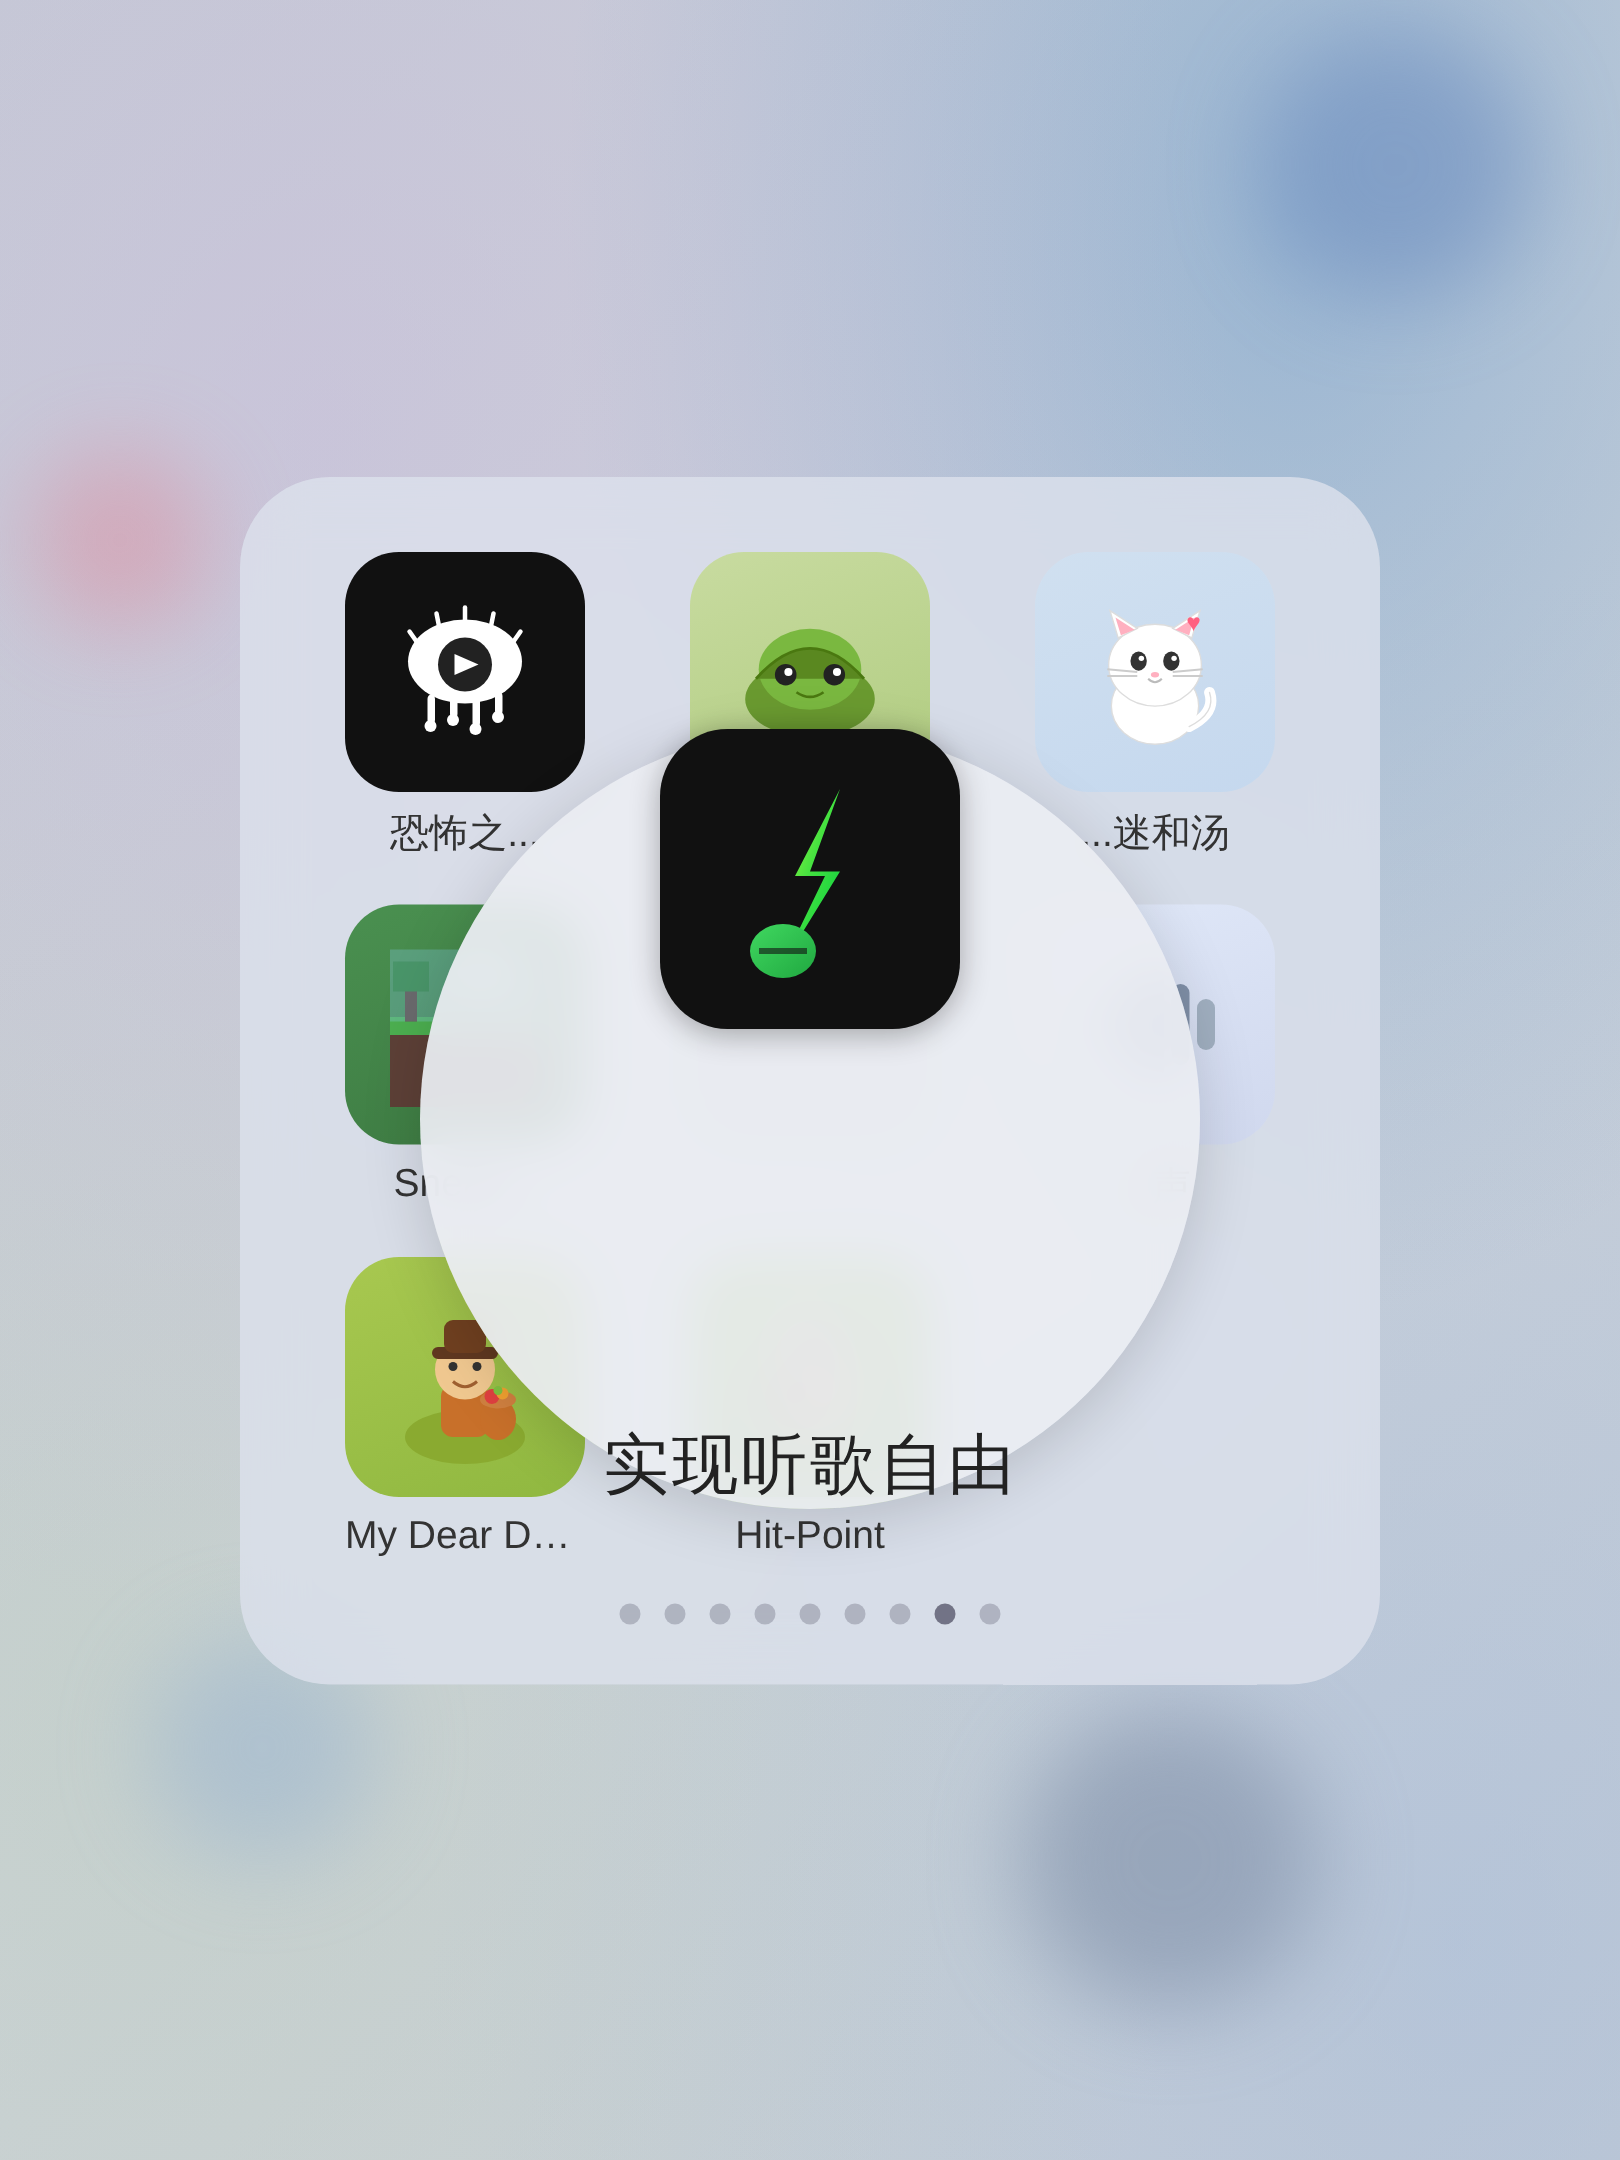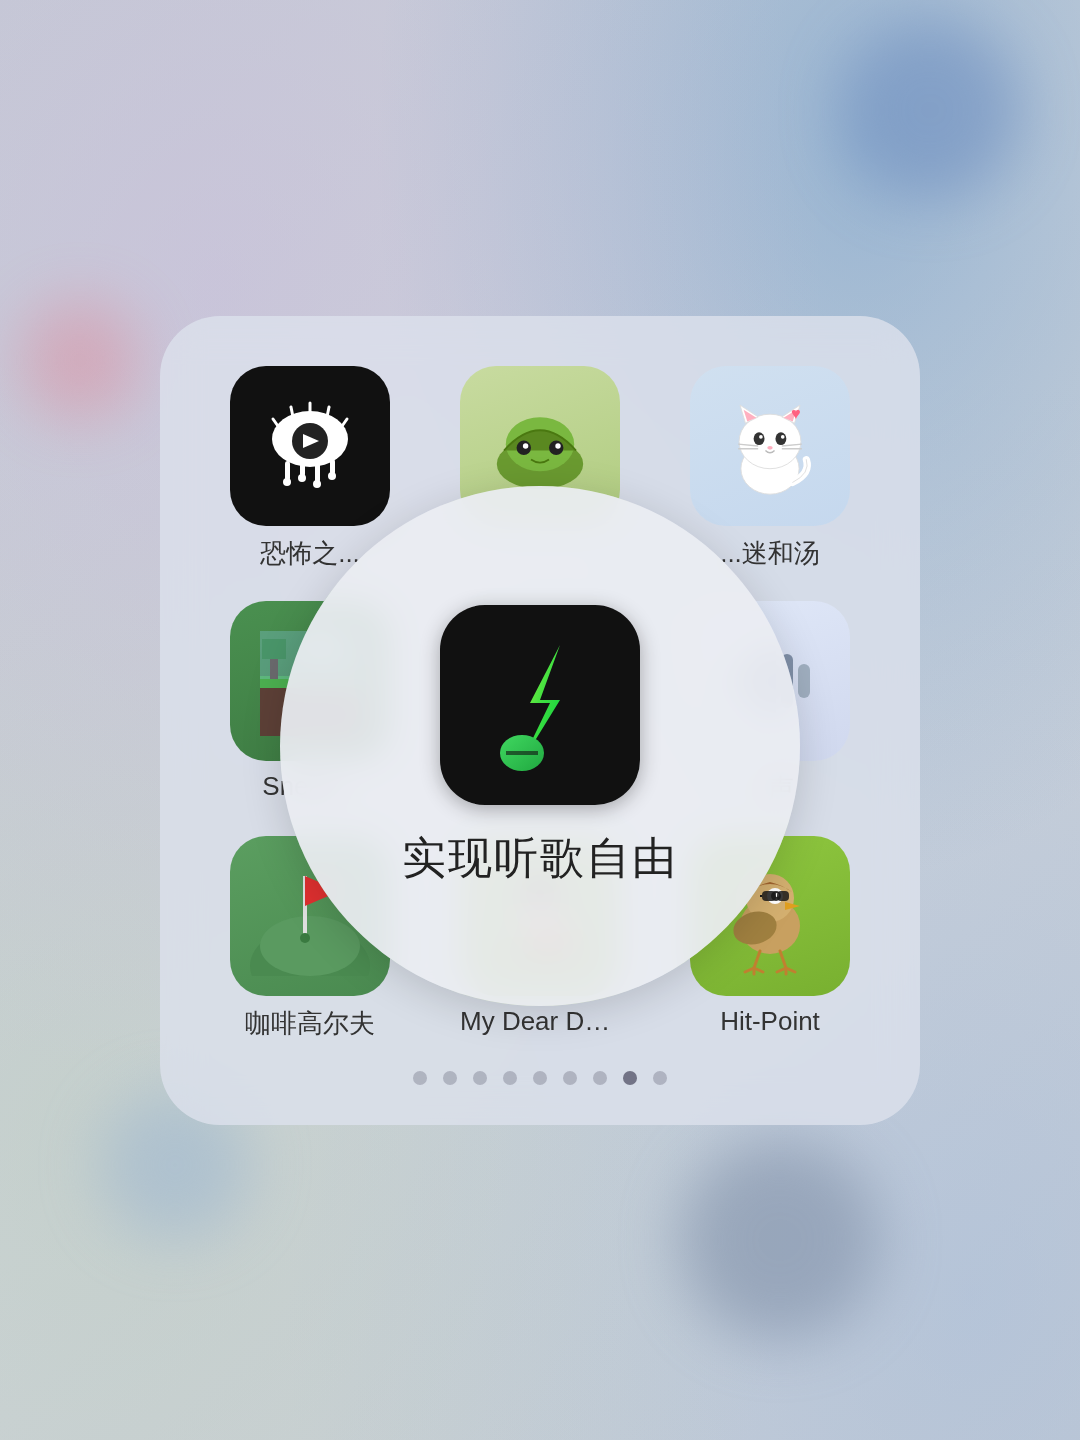--- a/index.html
+++ b/index.html
@@ -131,21 +131,21 @@
       transform: translate(-50%, -45%);
       width: 520px;
       height: 520px;
       border-radius: 50%;
       background: rgba(235, 237, 242, 0.93);
       backdrop-filter: blur(15px);
       z-index: 50;
       display: flex;
       flex-direction: column;
       align-items: center;
-      justify-content: center;
+      justify-content: space-between;
       gap: 24px;
       box-shadow: 0 8px 40px rgba(0,0,0,0.15);
     }
 
     .popup-app-icon {
       width: 200px;
       height: 200px;
       border-radius: 45px;
       background: #111;
       display: flex;
@@ -325,36 +325,20 @@
           <rect x="15" y="40" width="12" height="30" rx="6" fill="#a0afc0"></rect>
           <rect x="32" y="28" width="12" height="54" rx="6" fill="#8090a8"></rect>
           <rect x="49" y="18" width="12" height="74" rx="6" fill="#6070a0"></rect>
           <rect x="66" y="28" width="12" height="54" rx="6" fill="#8090a8"></rect>
           <rect x="83" y="38" width="12" height="34" rx="6" fill="#a0afc0"></rect>
         </svg>
       </div>
       <span class="app-label">...声</span>
     </div>
 
-    <div class="app-item">
-      <div class="app-icon icon-golf">
-        <svg width="120" height="120" viewBox="0 0 120 120">
-
-          <ellipse cx="60" cy="110" rx="60" ry="40" fill="#4a8a50"></ellipse>
-          <ellipse cx="60" cy="90" rx="50" ry="30" fill="#5a9a60"></ellipse>
-
-          <line x1="55" y1="20" x2="55" y2="80" stroke="#e0e0e0" stroke-width="4"></line>
-
-          <polygon points="55,20 90,35 55,50" fill="#e03030"></polygon>
-
-          <circle cx="55" cy="82" r="5" fill="#3a7a40"></circle>
-        </svg>
-      </div>
-      <span class="app-label">咖啡高尔夫</span>
-    </div>
 
     <div class="app-item">
       <div class="app-icon icon-farm">
         <svg width="120" height="120" viewBox="0 0 120 120">
 
           <ellipse cx="60" cy="100" rx="40" ry="18" fill="#8aaa30"></ellipse>
 
           <rect x="44" y="65" width="32" height="35" rx="8" fill="#c8702a"></rect>
 
           <circle cx="60" cy="55" r="20" fill="#f0c890"></circle>

